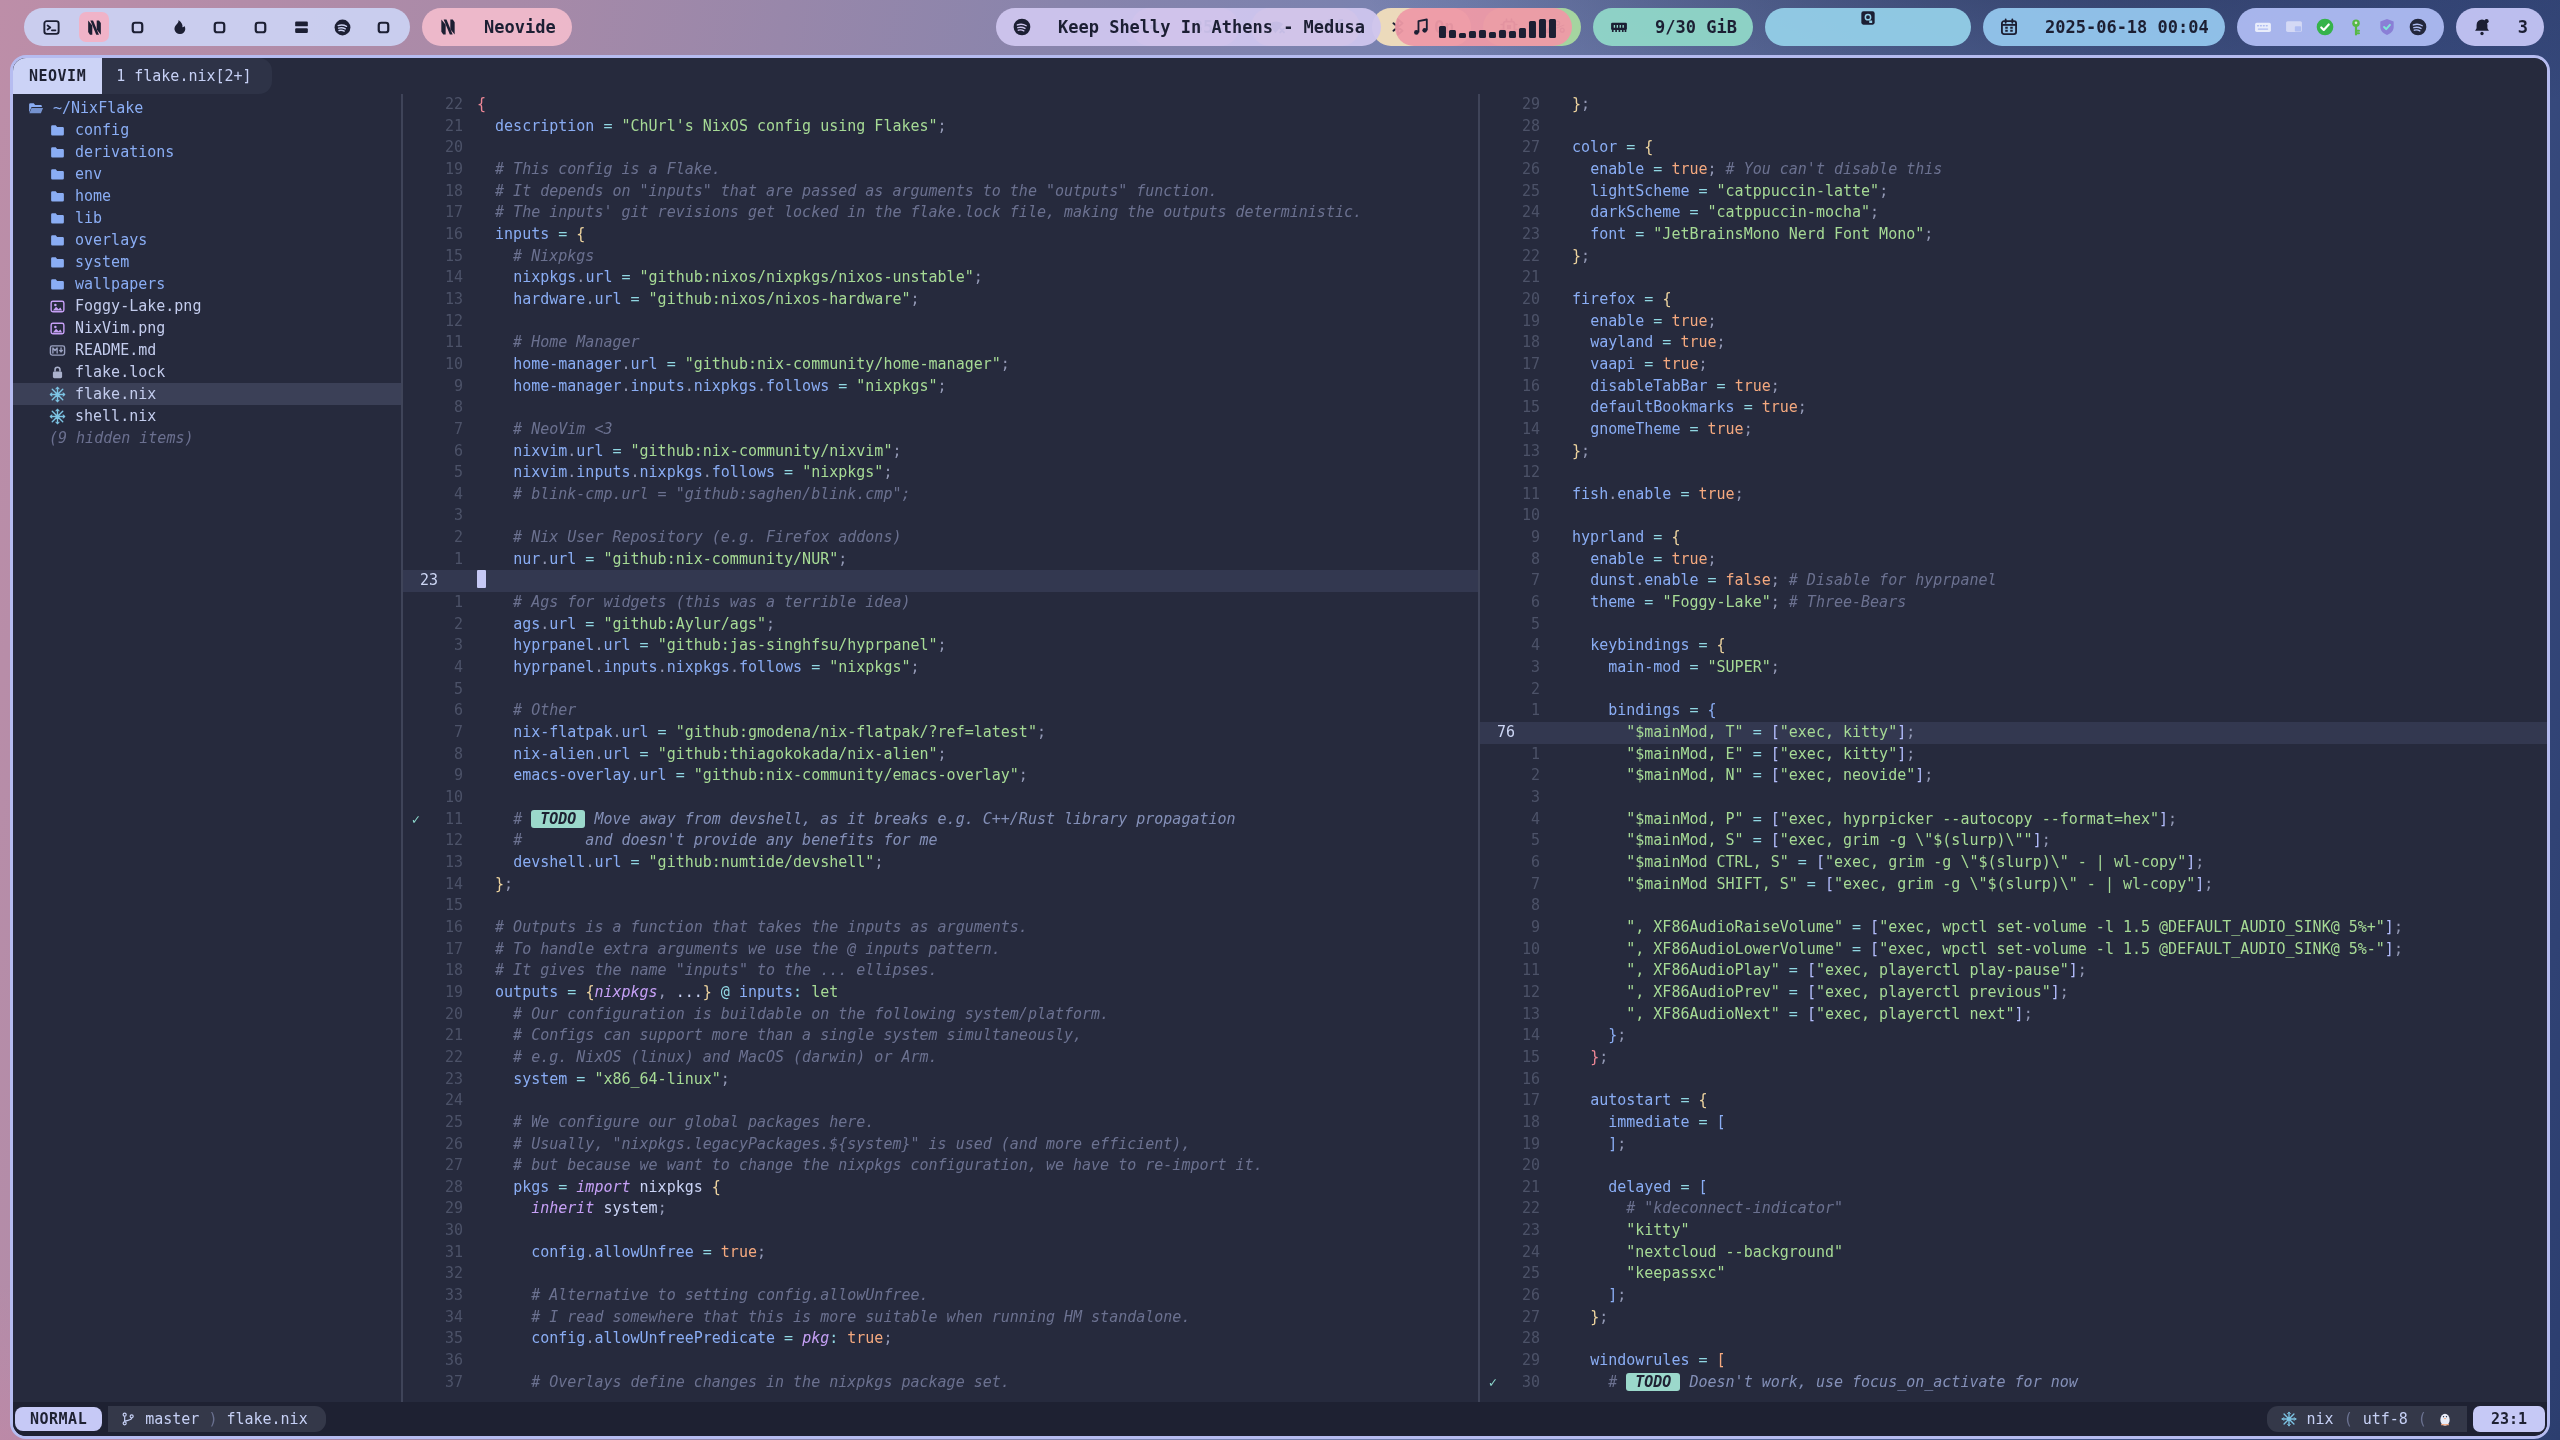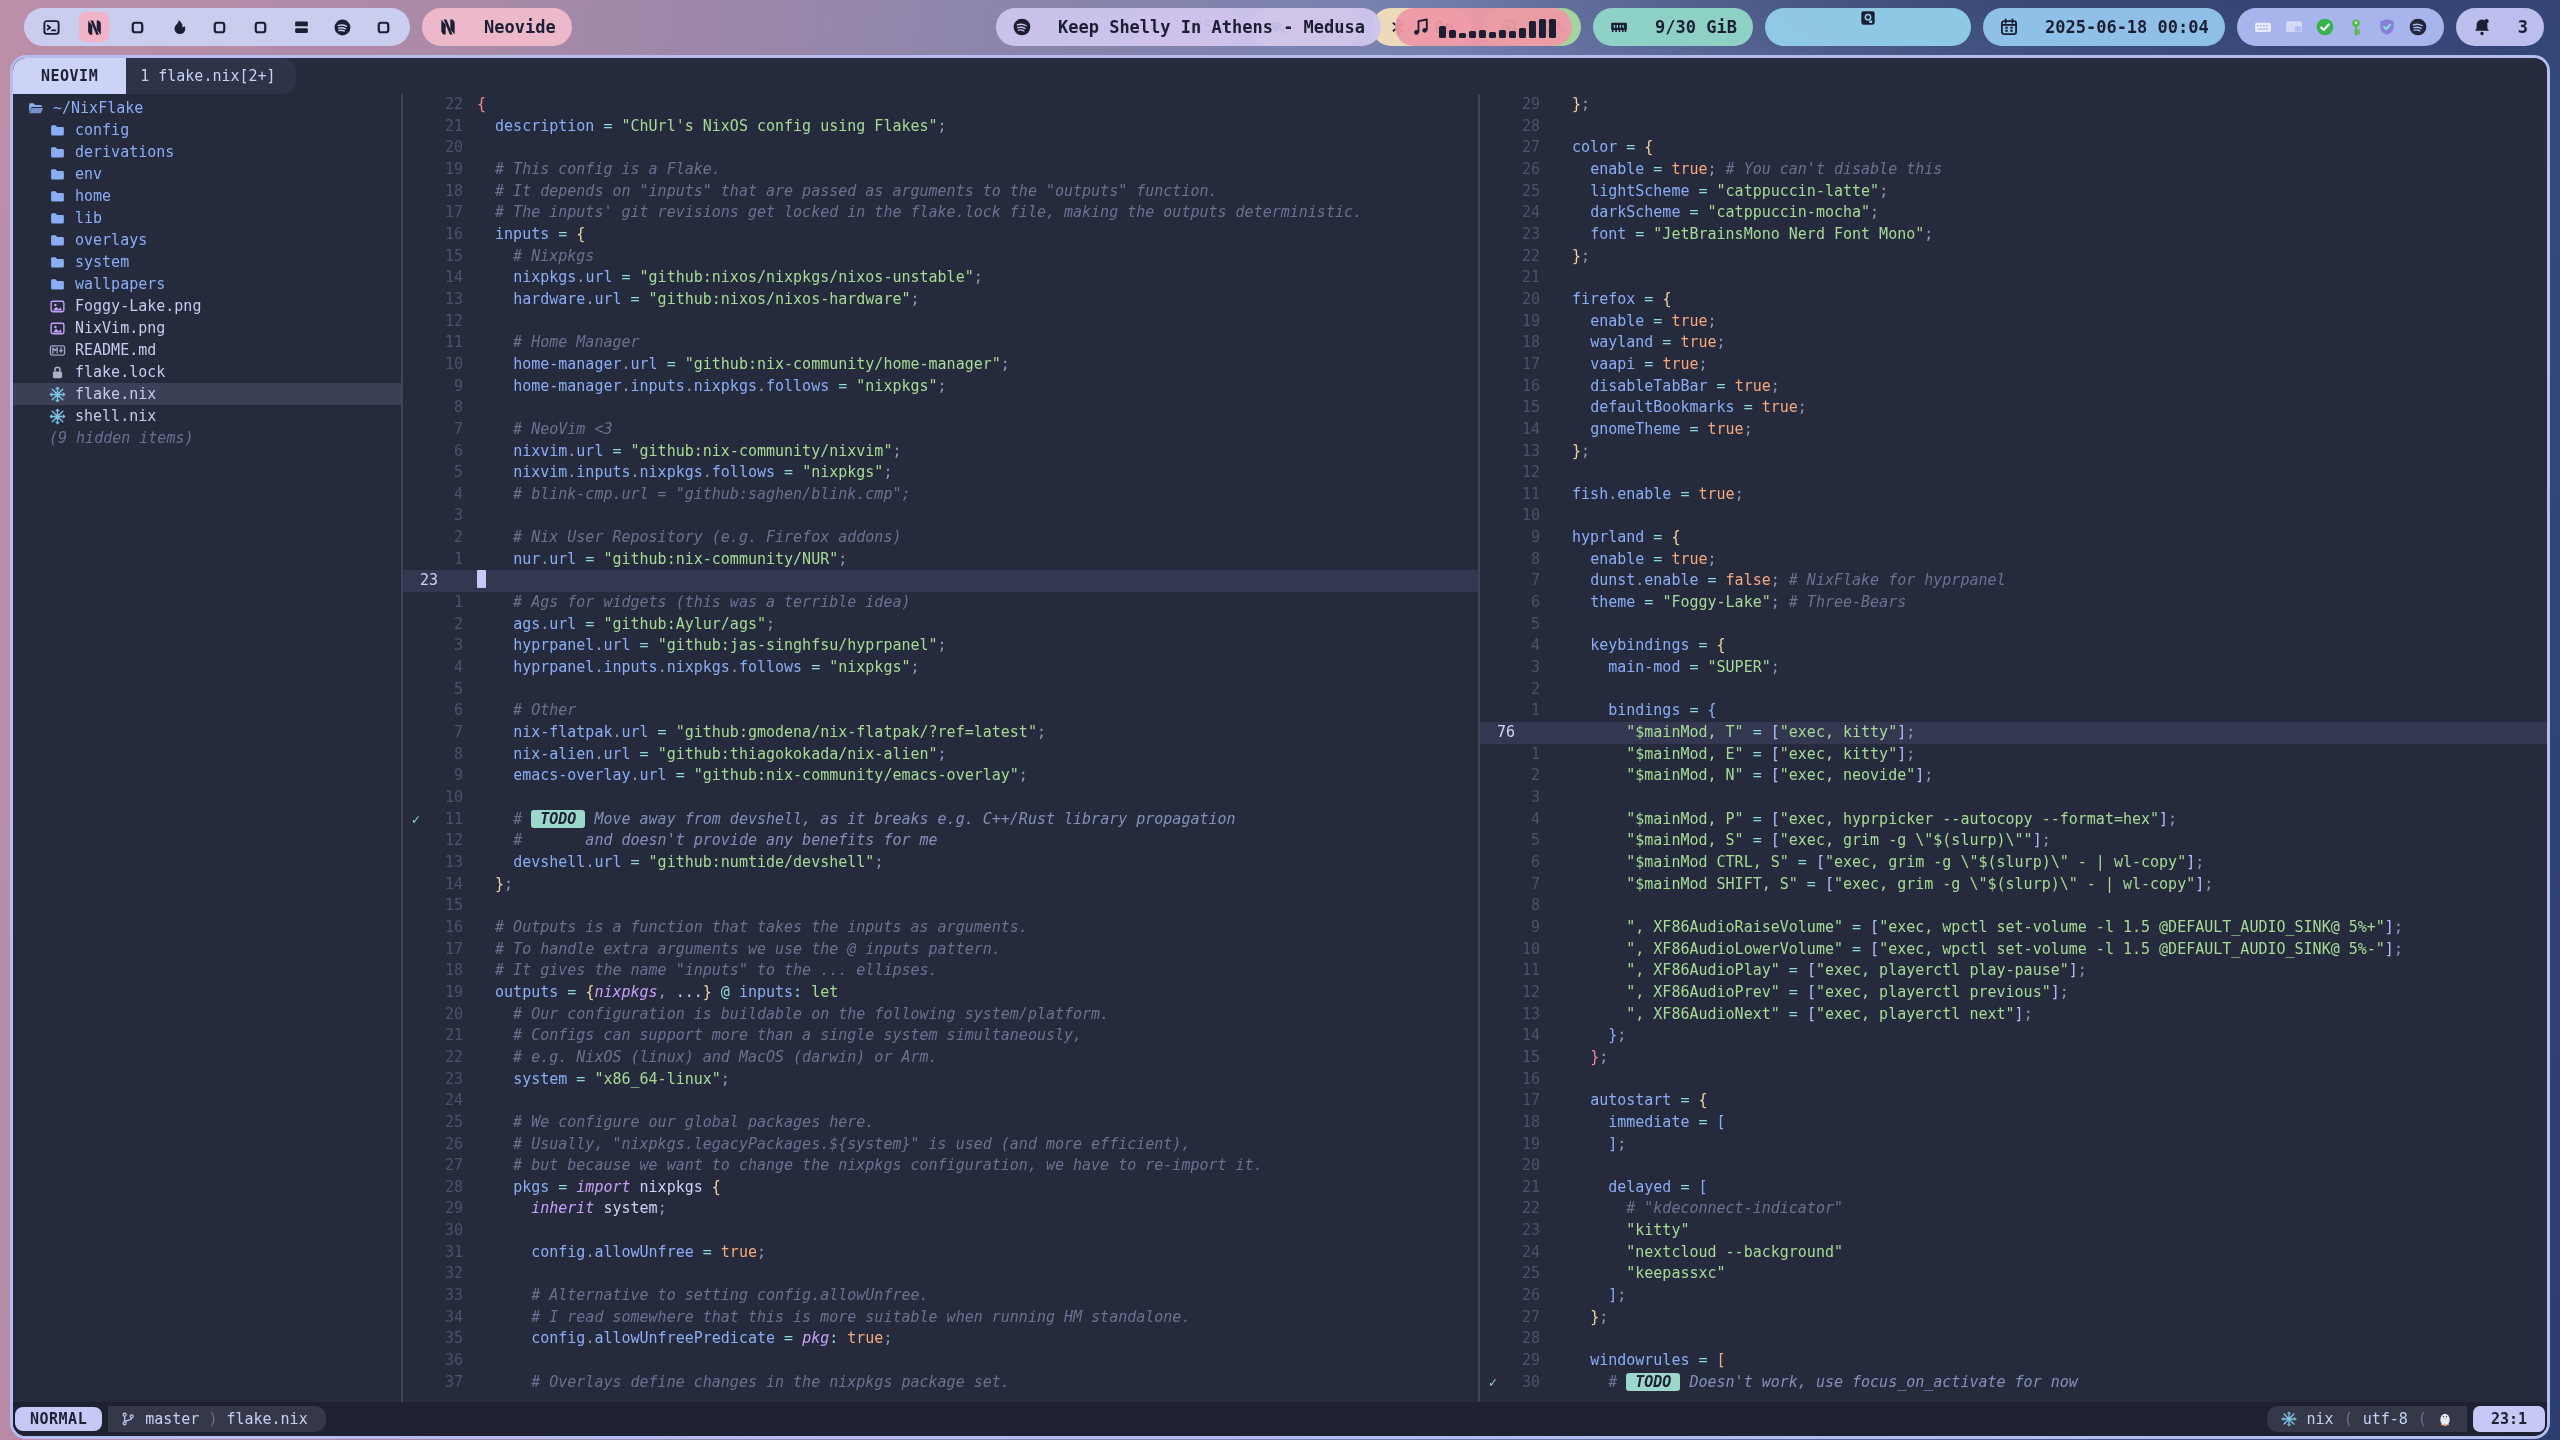--- a/index.html
+++ b/index.html
@@ -34,21 +34,21 @@
   .pill-date{background:rgba(147,198,237,.95);}
   .pill-tray{background:rgba(174,188,242,.95);gap:11px;}
   .pill-bell{background:rgba(196,197,244,.95);}
   .ti-keyboard{color:#e9edfb}.ti-screenshot{color:#d4d9f5}.ti-updates-check{color:#35b34a}
   .ti-keepassxc-key{color:#56b945}.ti-vpn-shield{color:#8a7fd6}.ti-spotify{color:#23273c}
   
   .window{position:absolute;left:10px;top:55px;width:2534px;height:1378px;background:#262a3d;
     border:3px solid #b6bcf0;border-radius:16px;display:flex;flex-direction:column;overflow:hidden;}
   .tabline{height:36px;flex:none;display:flex;background:#262a3d;}
   .nvtab{background:#ccd3f6;color:#1e2132;font-weight:bold;font-size:15px;display:flex;align-items:center;
-    padding:0 28px;letter-spacing:.5px;}
+    padding:0 16px;letter-spacing:.5px;}
   .buftab{background:#2e3347;color:#c6d0f5;font-size:15px;display:flex;align-items:center;
     padding:0 20px 0 14px;border-radius:0 13px 13px 0;}
   .main{flex:1;display:flex;min-height:0;}
   .tree{width:388px;flex:none;font-size:15px;color:#c3cced;padding-top:3px;}
   .trow{height:22px;display:flex;align-items:center;gap:9px;white-space:pre;}
   .trow .ic{width:17px;height:17px;}
   .trow.selected{background:#3b4057;}
   .t-dir{color:#8aadf4;}
   .t-img .ic{color:#c6a0f6;}
   .t-md .ic{color:#9aa1c0;}
@@ -518,21 +518,21 @@
         <div class="ln"><span class="sgn"></span><span class="num">17</span><span class="code"><span class="tk-t">    </span><span class="tk-id">vaapi</span><span class="tk-op"> = </span><span class="tk-ct">true</span><span class="tk-pu">;</span></span></div>
         <div class="ln"><span class="sgn"></span><span class="num">16</span><span class="code"><span class="tk-t">    </span><span class="tk-id">disableTabBar</span><span class="tk-op"> = </span><span class="tk-ct">true</span><span class="tk-pu">;</span></span></div>
         <div class="ln"><span class="sgn"></span><span class="num">15</span><span class="code"><span class="tk-t">    </span><span class="tk-id">defaultBookmarks</span><span class="tk-op"> = </span><span class="tk-ct">true</span><span class="tk-pu">;</span></span></div>
         <div class="ln"><span class="sgn"></span><span class="num">14</span><span class="code"><span class="tk-t">    </span><span class="tk-id">gnomeTheme</span><span class="tk-op"> = </span><span class="tk-ct">true</span><span class="tk-pu">;</span></span></div>
         <div class="ln"><span class="sgn"></span><span class="num">13</span><span class="code"><span class="tk-t">  </span><span class="tk-b2">}</span><span class="tk-pu">;</span></span></div>
         <div class="ln"><span class="sgn"></span><span class="num">12</span><span class="code"></span></div>
         <div class="ln"><span class="sgn"></span><span class="num">11</span><span class="code"><span class="tk-t">  </span><span class="tk-id">fish</span><span class="tk-pu">.</span><span class="tk-id">enable</span><span class="tk-op"> = </span><span class="tk-ct">true</span><span class="tk-pu">;</span></span></div>
         <div class="ln"><span class="sgn"></span><span class="num">10</span><span class="code"></span></div>
         <div class="ln"><span class="sgn"></span><span class="num">9</span><span class="code"><span class="tk-t">  </span><span class="tk-id">hyprland</span><span class="tk-op"> = </span><span class="tk-b2">{</span></span></div>
         <div class="ln"><span class="sgn"></span><span class="num">8</span><span class="code"><span class="tk-t">    </span><span class="tk-id">enable</span><span class="tk-op"> = </span><span class="tk-ct">true</span><span class="tk-pu">;</span></span></div>
-        <div class="ln"><span class="sgn"></span><span class="num">7</span><span class="code"><span class="tk-t">    </span><span class="tk-id">dunst</span><span class="tk-pu">.</span><span class="tk-id">enable</span><span class="tk-op"> = </span><span class="tk-ct">false</span><span class="tk-pu">; </span><span class="tk-cm"># NixFlake for hyprpanel</span></span></div>
+        <div class="ln"><span class="sgn"></span><span class="num">7</span><span class="code"><span class="tk-t">    </span><span class="tk-id">dunst</span><span class="tk-pu">.</span><span class="tk-id">enable</span><span class="tk-op"> = </span><span class="tk-ct">false</span><span class="tk-pu">; </span><span class="tk-cm"># Disable for hyprpanel</span></span></div>
         <div class="ln"><span class="sgn"></span><span class="num">6</span><span class="code"><span class="tk-t">    </span><span class="tk-id">theme</span><span class="tk-op"> = </span><span class="tk-str">"Foggy-Lake"</span><span class="tk-pu">; </span><span class="tk-cm"># Three-Bears</span></span></div>
         <div class="ln"><span class="sgn"></span><span class="num">5</span><span class="code"></span></div>
         <div class="ln"><span class="sgn"></span><span class="num">4</span><span class="code"><span class="tk-t">    </span><span class="tk-id">keybindings</span><span class="tk-op"> = </span><span class="tk-b2">{</span></span></div>
         <div class="ln"><span class="sgn"></span><span class="num">3</span><span class="code"><span class="tk-t">      </span><span class="tk-id">main-mod</span><span class="tk-op"> = </span><span class="tk-str">"SUPER"</span><span class="tk-pu">;</span></span></div>
         <div class="ln"><span class="sgn"></span><span class="num">2</span><span class="code"></span></div>
         <div class="ln"><span class="sgn"></span><span class="num">1</span><span class="code"><span class="tk-t">      </span><span class="tk-id">bindings</span><span class="tk-op"> = </span><span class="tk-b3">{</span></span></div>
         <div class="ln cl"><span class="sgn"></span><span class="num curn">76</span><span class="code"><span class="tk-t">        </span><span class="tk-str">"$mainMod, T"</span><span class="tk-op"> = </span><span class="tk-b4">[</span><span class="tk-str">"exec, kitty"</span><span class="tk-b4">]</span><span class="tk-pu">;</span></span></div>
         <div class="ln"><span class="sgn"></span><span class="num">1</span><span class="code"><span class="tk-t">        </span><span class="tk-str">"$mainMod, E"</span><span class="tk-op"> = </span><span class="tk-b4">[</span><span class="tk-str">"exec, kitty"</span><span class="tk-b4">]</span><span class="tk-pu">;</span></span></div>
         <div class="ln"><span class="sgn"></span><span class="num">2</span><span class="code"><span class="tk-t">        </span><span class="tk-str">"$mainMod, N"</span><span class="tk-op"> = </span><span class="tk-b4">[</span><span class="tk-str">"exec, neovide"</span><span class="tk-b4">]</span><span class="tk-pu">;</span></span></div>
         <div class="ln"><span class="sgn"></span><span class="num">3</span><span class="code"></span></div>

